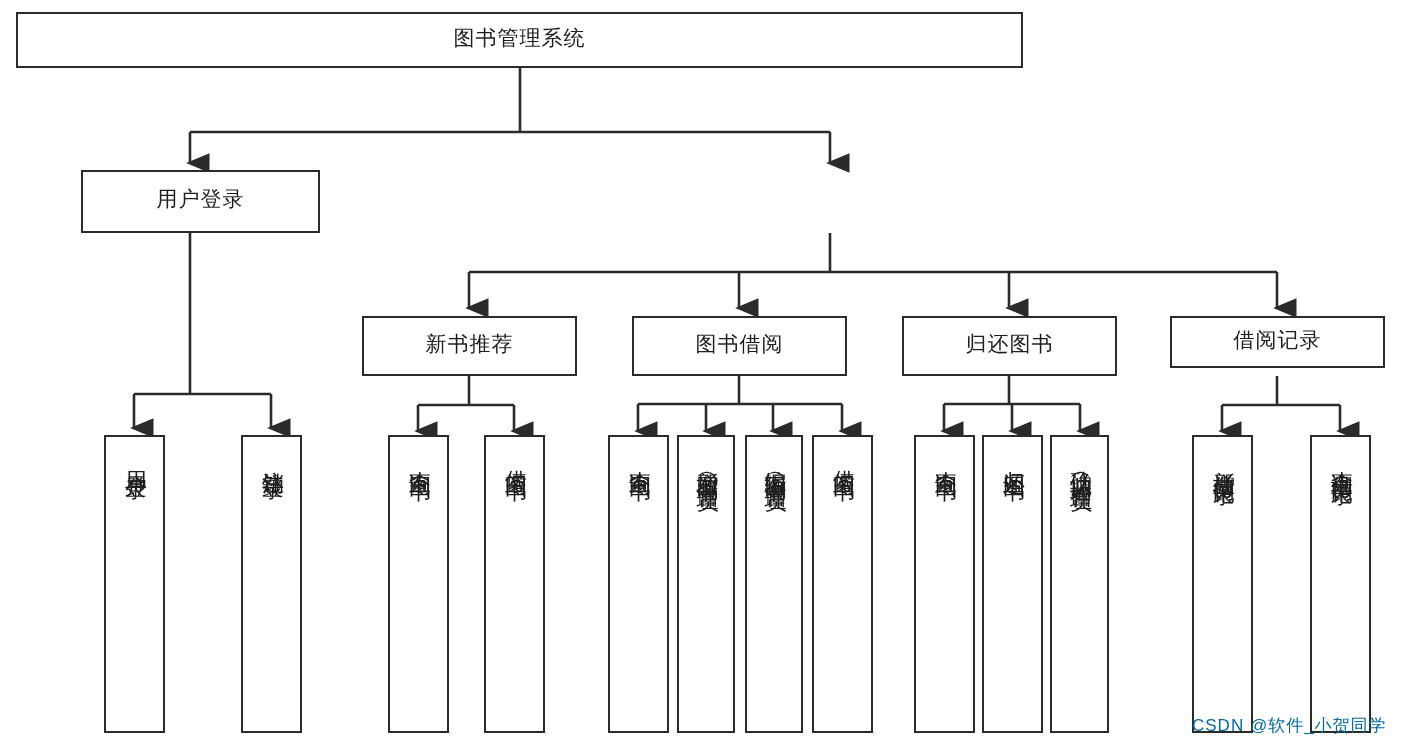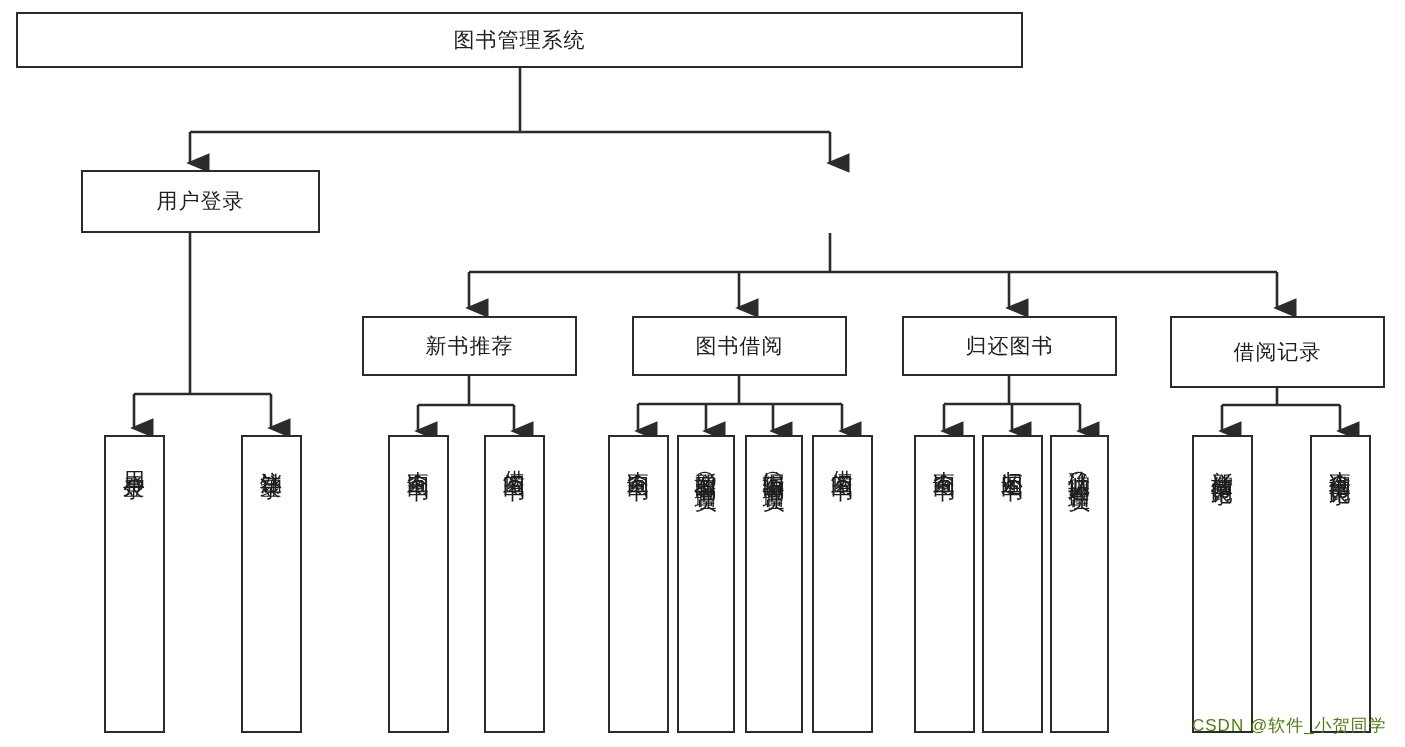--- a/index.html
+++ b/index.html
@@ -31,39 +31,40 @@
     justify-content:center;
     z-index:2;
   }
   .node .label{
     font-size:21px;
     line-height:1.18;
     letter-spacing:1px;
     color:#1e1e1e;
     white-space:nowrap;
     text-align:left;
+    font-family:Liberation Mono, monospace;
   }
   
   .node.vert{
     align-items:flex-start;
     justify-content:center;
     padding-top:16px;
   }
   .node.vert .label{
     writing-mode:vertical-rl;
     text-orientation:upright;
     font-size:22px;
     line-height:1.05;
     letter-spacing:3px;
     white-space:nowrap;
   }
   .watermark{
     position:absolute;
     font-size:17px;
-    color:#4d7c0f;
+    color:#0369a1;
     letter-spacing:1px;
     white-space:nowrap;
     z-index:5;
     font-family:"Liberation Sans","DejaVu Sans",sans-serif;
   }
 </style>
 </head>
 <body>
 
 <div id="canvas">
@@ -133,21 +134,21 @@
   </div>
 
   <div class="node" style="left:632px; top:316px; width:215px; height:60px;">
     <span class="label">图书借阅</span>
   </div>
 
   <div class="node" style="left:902px; top:316px; width:215px; height:60px;">
     <span class="label">归还图书</span>
   </div>
 
-  <div class="node" style="left:1170px; top:316px; width:215px; height:72px;">
+  <div class="node" style="left:1170px; top:316px; width:215px; height:52px;">
     <span class="label">借阅记录</span>
   </div>
 
   <div class="node vert" style="left:104px; top:435px; width:61px; height:298px;">
     <span class="label">用户登录</span>
   </div>
 
   <div class="node vert" style="left:241px; top:435px; width:61px; height:298px;">
     <span class="label">注销登录</span>
   </div>

